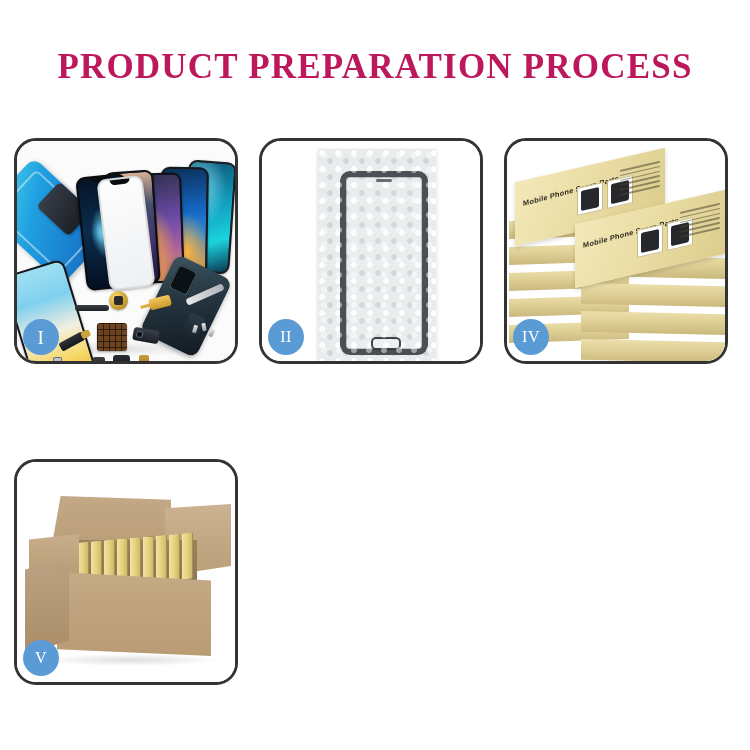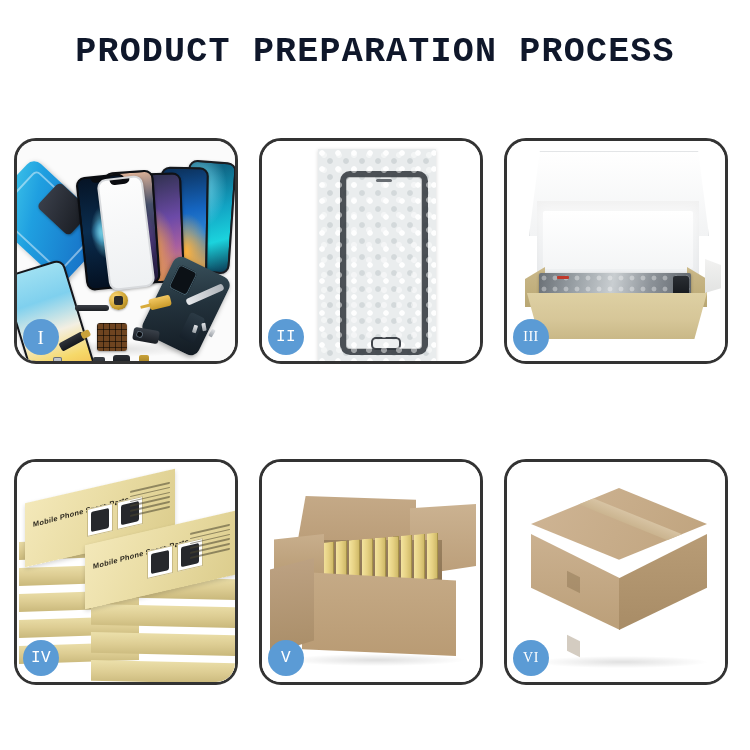--- a/index.html
+++ b/index.html
@@ -7,24 +7,24 @@
     width:750px;height:750px;
     background:#ffffff;
     font-family:"Liberation Sans", sans-serif;
     overflow:hidden;
   }
   .page{position:relative;width:750px;height:750px;background:#fff;}
 
   
   .header{position:absolute;left:0;top:0;width:750px;text-align:center;}
   .title{
-    margin:0;padding-top:34px;
+    margin:15px;padding-top:34px;
     font-size:35px;font-weight:700;letter-spacing:1.2px;
-    color:#0f172a;line-height:1.05;
-    font-family:Liberation Mono, monospace;
+    color:#be185d;line-height:1.05;
+    font-family:Liberation Serif, serif;
   }
   .subtitle{
     margin:0;padding-top:11px;
     font-size:14.5px;font-weight:400;letter-spacing:.15px;
     color:#141414;
     font-family:"Liberation Sans", sans-serif;
   }
 
   
   .grid{
@@ -47,21 +47,21 @@
   .badge{
     position:absolute;left:6px;bottom:6px;
     width:36px;height:36px;border-radius:50%;
     background:#5b9bd5;
     color:#ffffff;
     display:flex;align-items:center;justify-content:center;
     font-family:"Liberation Serif", serif;
     font-size:19px;line-height:1;letter-spacing:.5px;
     z-index:40;
   }
-  .badge.sm{font-size:16px;font-family:Liberation Mono, monospace;}
+  .badge.sm{font-size:16px;}
   .badge.xs{font-size:14px;}
 
   
   .p1{background:#fbfbfb;}
   .ph{position:absolute;border-radius:9px;box-shadow:0 1px 3px rgba(0,0,0,.28);}
   .ph .scr{position:absolute;inset:2px;border-radius:7px;overflow:hidden;}
 
   
   .film{
     position:absolute;left:-6px;top:26px;width:74px;height:108px;
@@ -433,35 +433,20 @@
     <div class="panel">
       <div class="stage">
         <div class="wrapbg">
           <div class="glass"></div>
           <div class="bubbleoverlay"></div>
         </div>
       </div>
       <div class="badge sm">II</div>
     </div>
 
-    <div class="panel">
-      <div class="stage">
-        <div class="box3-lid"></div>
-        <div class="box3-inner"></div>
-        <div class="box3-foam"></div>
-        <div class="box3-sideL"></div>
-        <div class="box3-sideR"></div>
-        <div class="box3-prod">
-            <span class="box3-red"></span>
-          </div>
-        <div class="box3-front"></div>
-        <div class="box3-flapR"></div>
-      </div>
-      <div class="badge xs">III</div>
-    </div>
 
     <div class="panel">
       <div class="stage">
         <div class="stack">
 
           <div class="colL">
             <div class="lyr" style="top:0"></div>
             <div class="lyr" style="top:26px"></div>
             <div class="lyr" style="top:52px"></div>
             <div class="lyr" style="top:78px"></div>
@@ -534,29 +519,15 @@
           <i style="left:104px"></i>
             <i style="left:117px"></i>
         </div>
         <div class="c5-flapL"></div>
         <div class="c5-body"></div>
         <div class="c5-left"></div>
       </div>
       <div class="badge sm">V</div>
     </div>
 
-    <div class="panel">
-      <div class="stage">
-        <div class="c6-shadow"></div>
-        <div class="c6-top"></div>
-        <div class="c6-tape">
-            <i></i>
-          </div>
-        <div class="c6-front"></div>
-        <div class="c6-right"></div>
-        <div class="c6-seamA"></div>
-        <div class="c6-seamB"></div>
-      </div>
-      <div class="badge xs">VI</div>
-    </div>
 
   </div>
 </div>
 
 </body></html>

